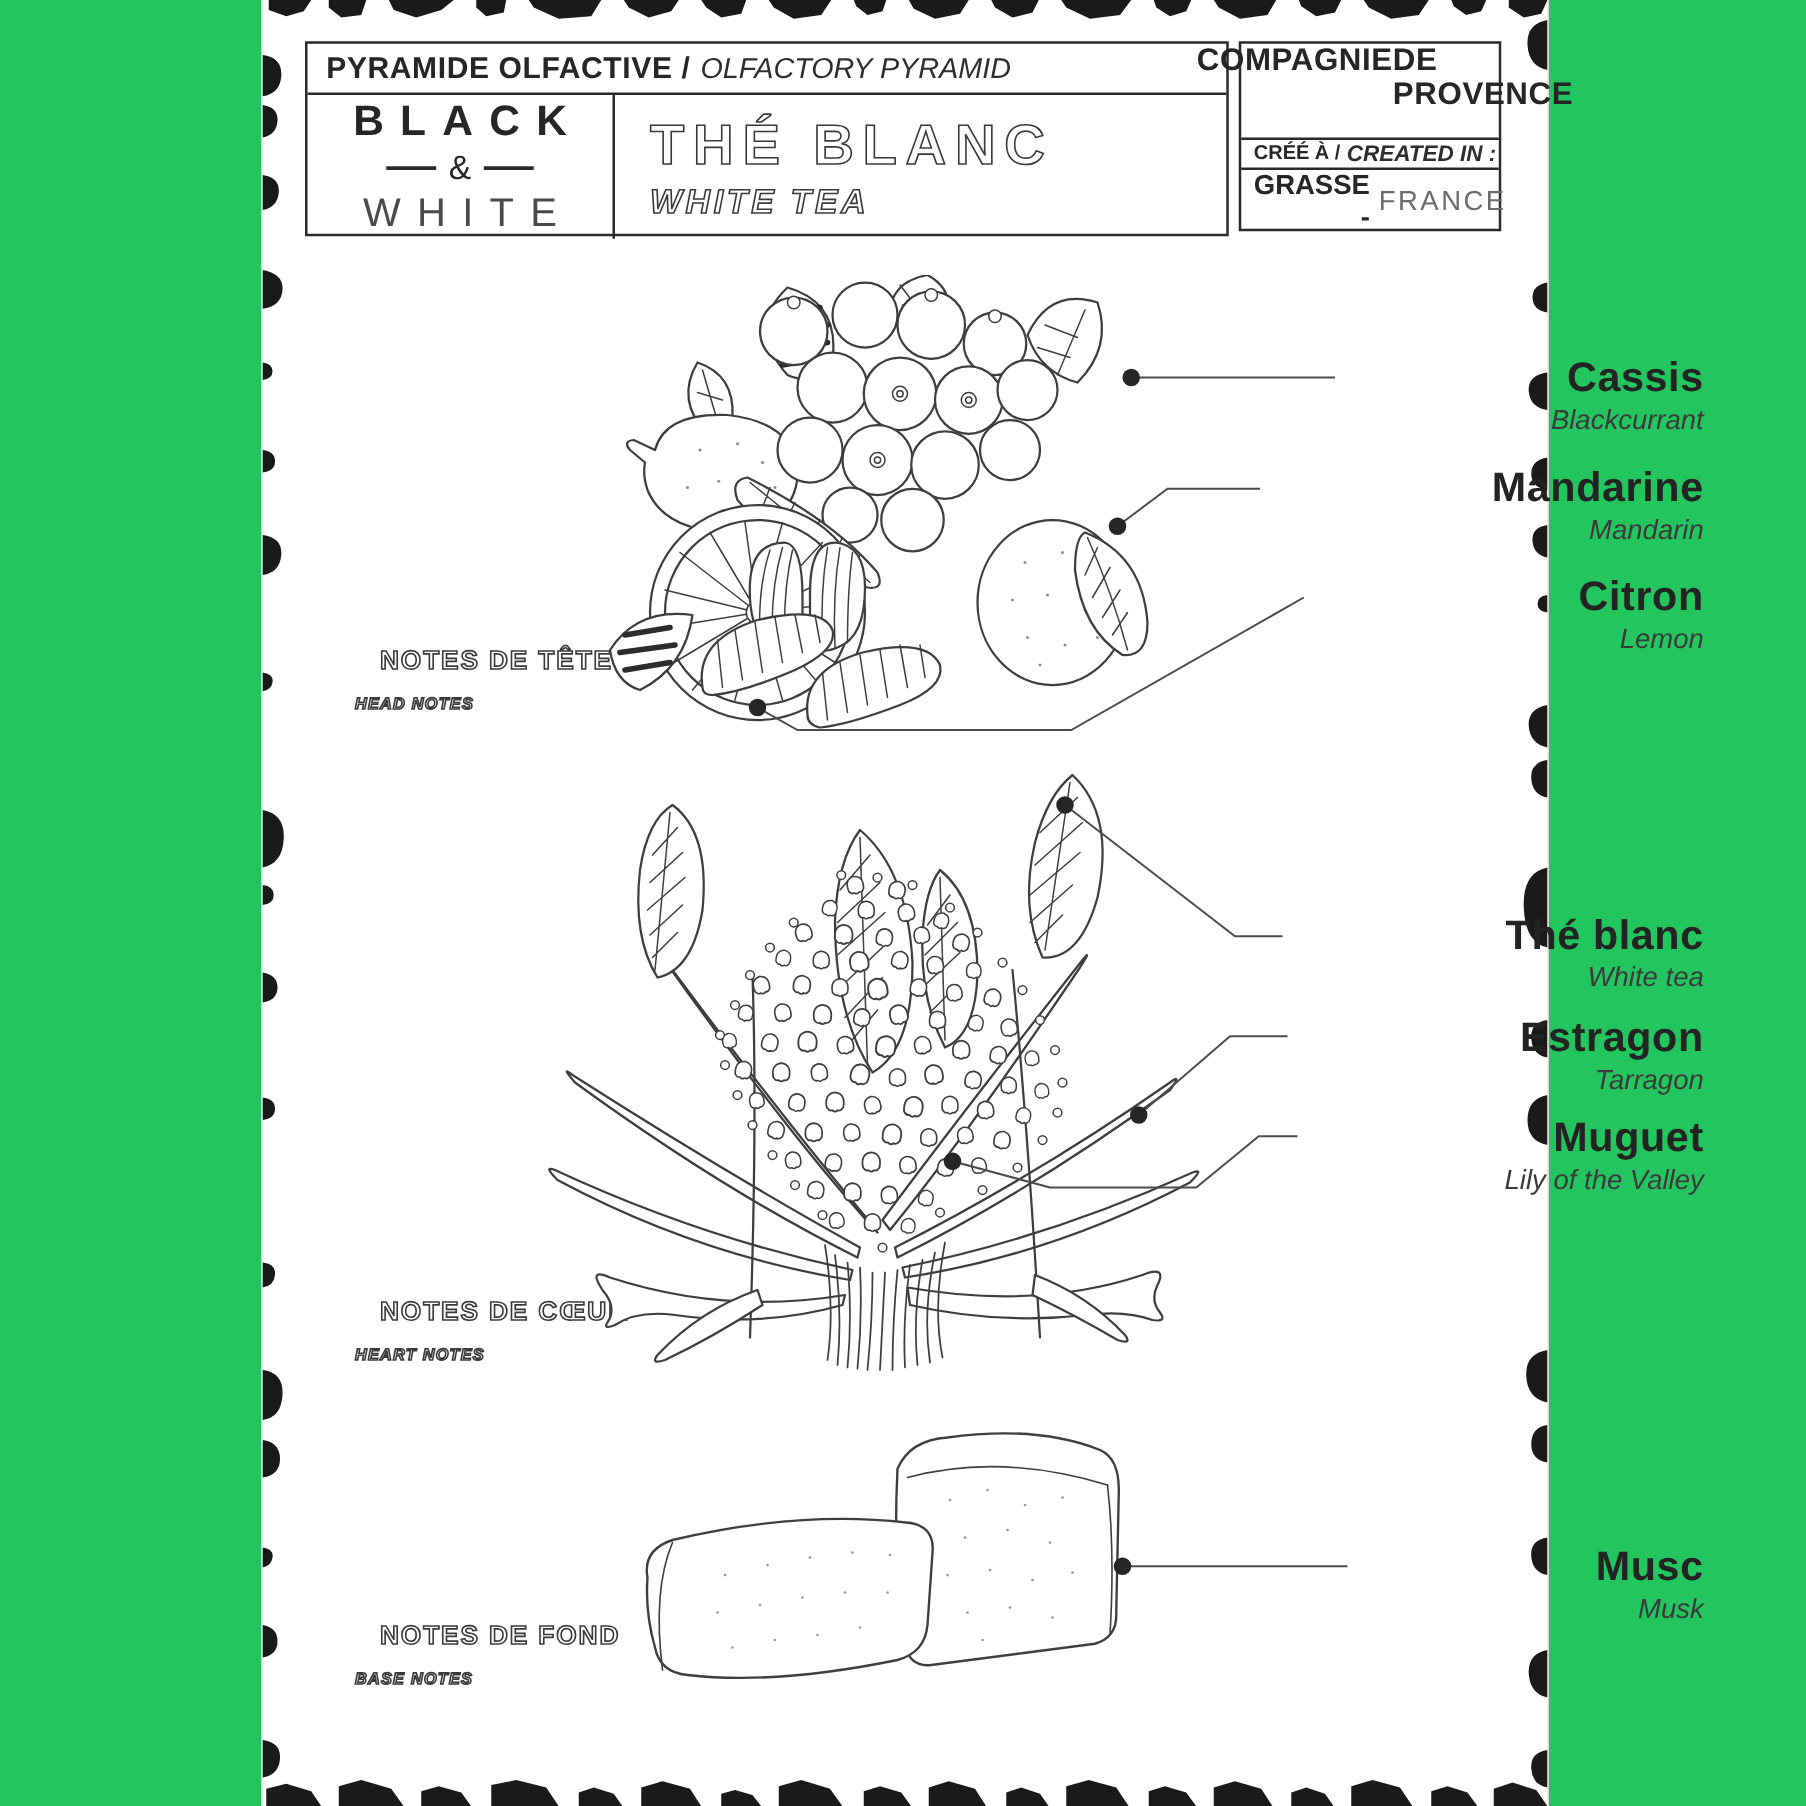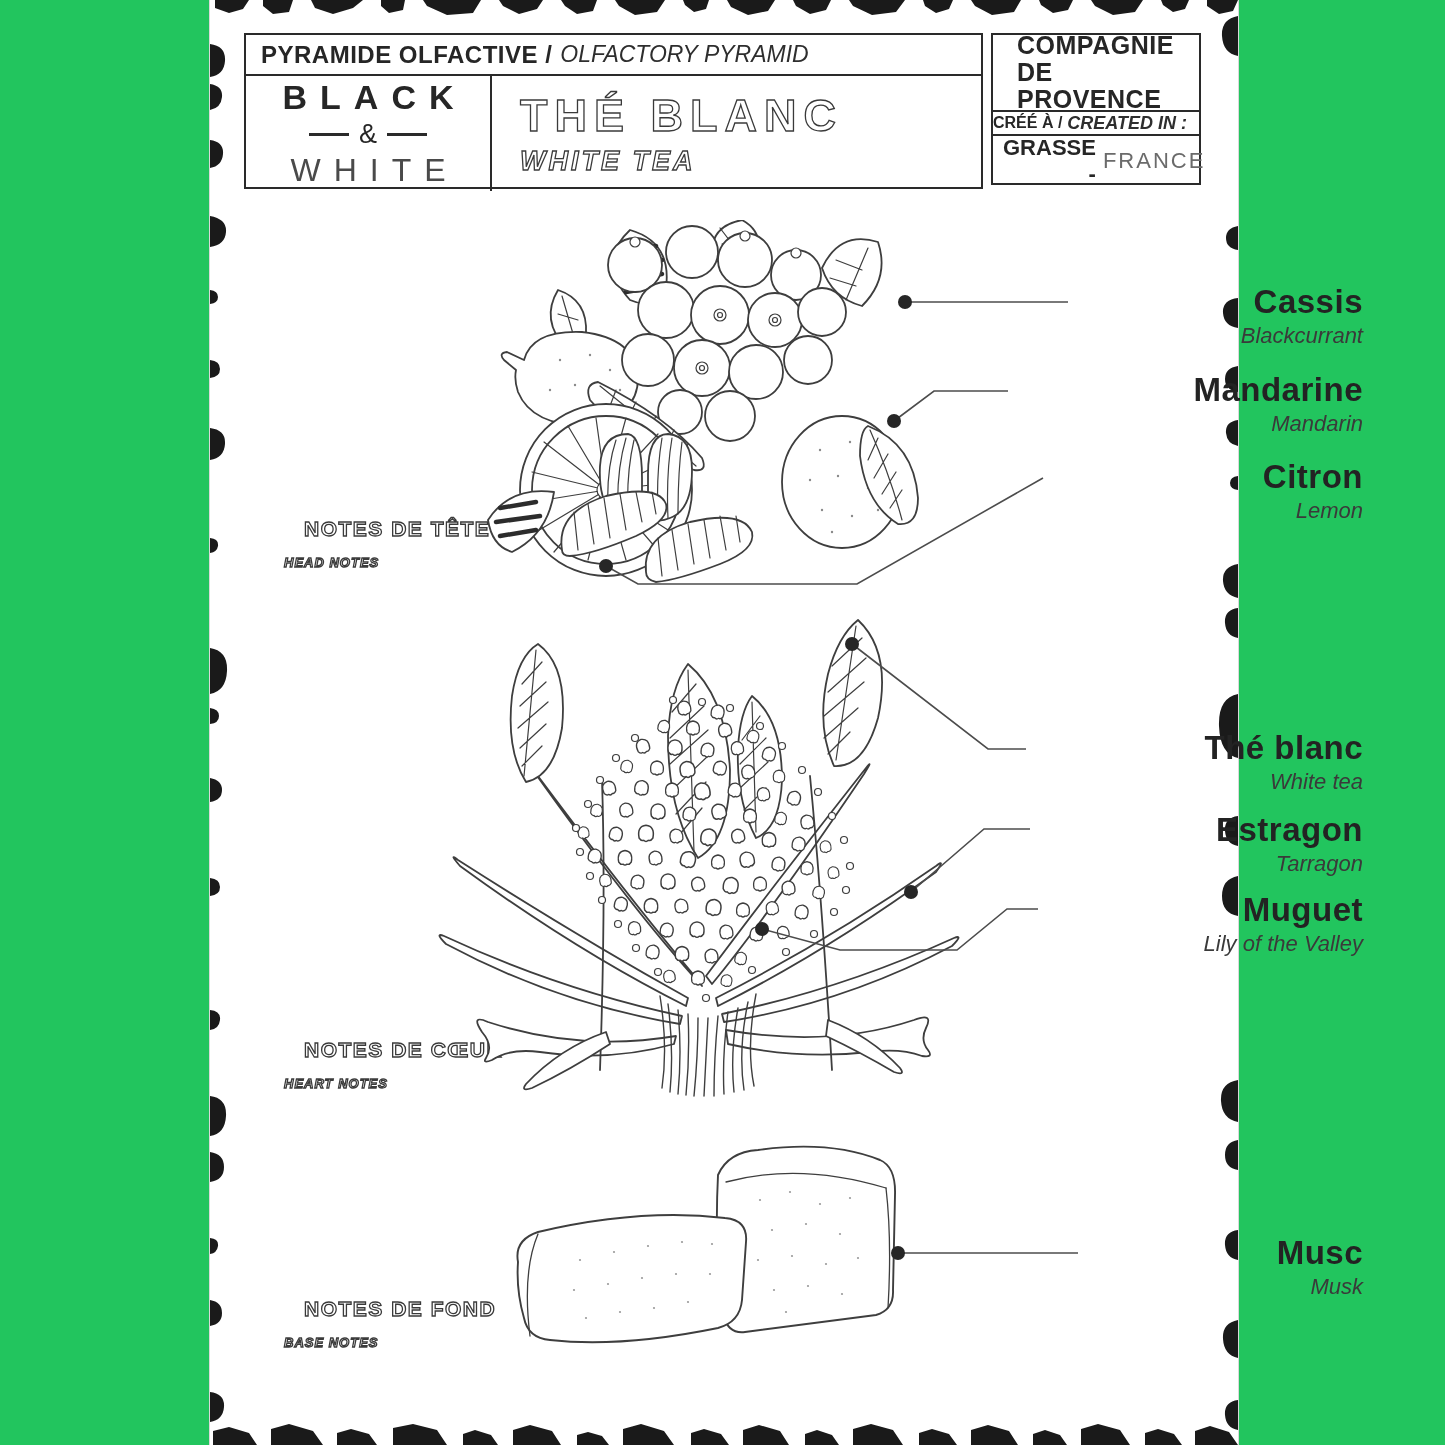--- a/index.html
+++ b/index.html
@@ -21,24 +21,24 @@
              align-items:center;justify-content:center;gap:2px;}
   .logo-black{font-weight:700;font-size:34px;letter-spacing:13px;text-indent:13px;color:#262626;}
   .logo-amp-row{display:flex;align-items:center;gap:10px;color:#262626;}
   .logo-amp{font-size:27px;font-weight:500;}
   .dash{width:40px;border-top:3px solid #2a2a2a;}
   .logo-white{font-weight:300;font-size:32px;letter-spacing:13px;text-indent:13px;color:#4a4a4a;}
   .product-cell{flex:1;display:flex;flex-direction:column;justify-content:center;padding-left:28px;}
   .outline{color:#ffffff;-webkit-text-stroke:1.3px #3a3a3a;}
   .product-fr{font-size:45px;font-weight:700;letter-spacing:7px;}
   .product-en{font-size:27px;font-weight:700;font-style:italic;letter-spacing:3px;margin-top:4px;}
-  .brand-row{height:75px;border-bottom:2px solid #2a2a2a;display:flex;flex-direction:column;
+  .brand-row{height:75px;border-bottom:2px solid #2a2a2a;display:flex;flex-direction:row;
              justify-content:center;padding-left:24px;}
   .brand-l1,.brand-l2{font-weight:700;font-size:25px;letter-spacing:.5px;line-height:27px;color:#262626;}
-  .created-row{height:22px;border-bottom:2px solid #2a2a2a;display:flex;align-items:center;}
+  .created-row{height:22px;border-bottom:2px solid #2a2a2a;display:flex;align-items:center;padding-left:10px;}
   .created-fr{font-weight:700;font-size:16px;color:#262626;}
   .created-en{font-style:italic;font-weight:600;font-size:18px;margin-left:5px;color:#2e2e2e;}
   .origin-row{height:49px;display:flex;align-items:center;padding-left:10px;text-align:right;}
   .origin-city{font-weight:700;font-size:22px;color:#262626;}
   .origin-country{font-weight:400;font-size:22px;margin-left:7px;color:#6b6b6b;letter-spacing:2px;}
 
   
   .sec{position:absolute;left:74px;}
   .sec-fr{font-size:21px;font-weight:700;letter-spacing:1.5px;padding-left:20px;}
   .sec-en{font-size:13px;font-weight:700;font-style:italic;letter-spacing:1px;margin-top:14px;}

